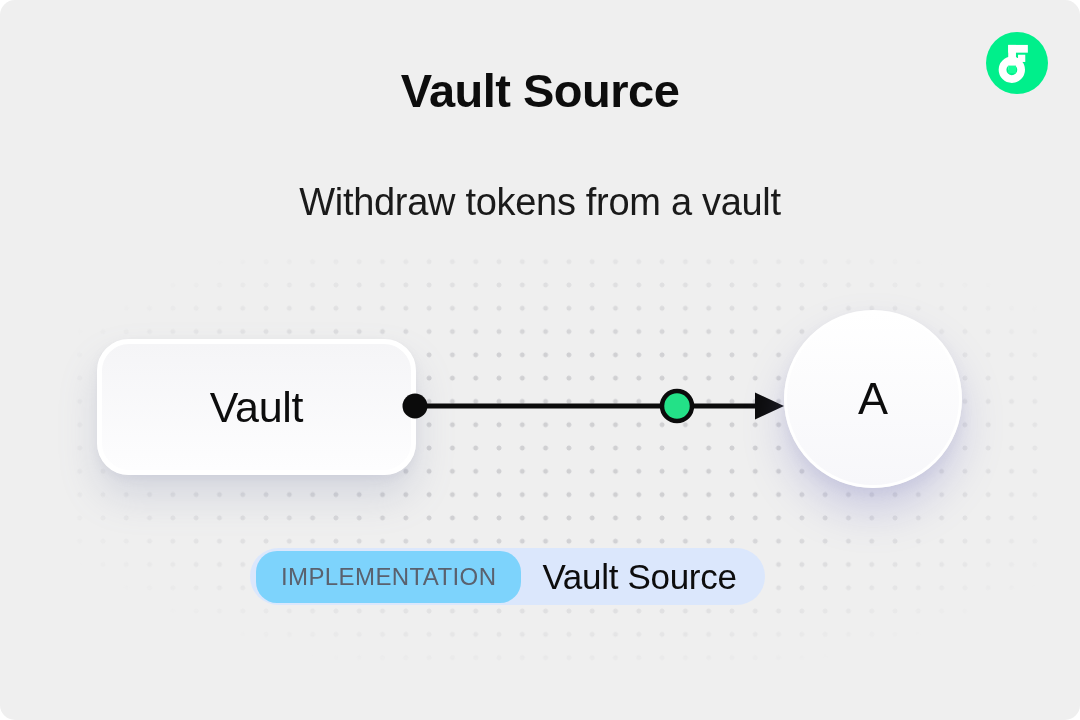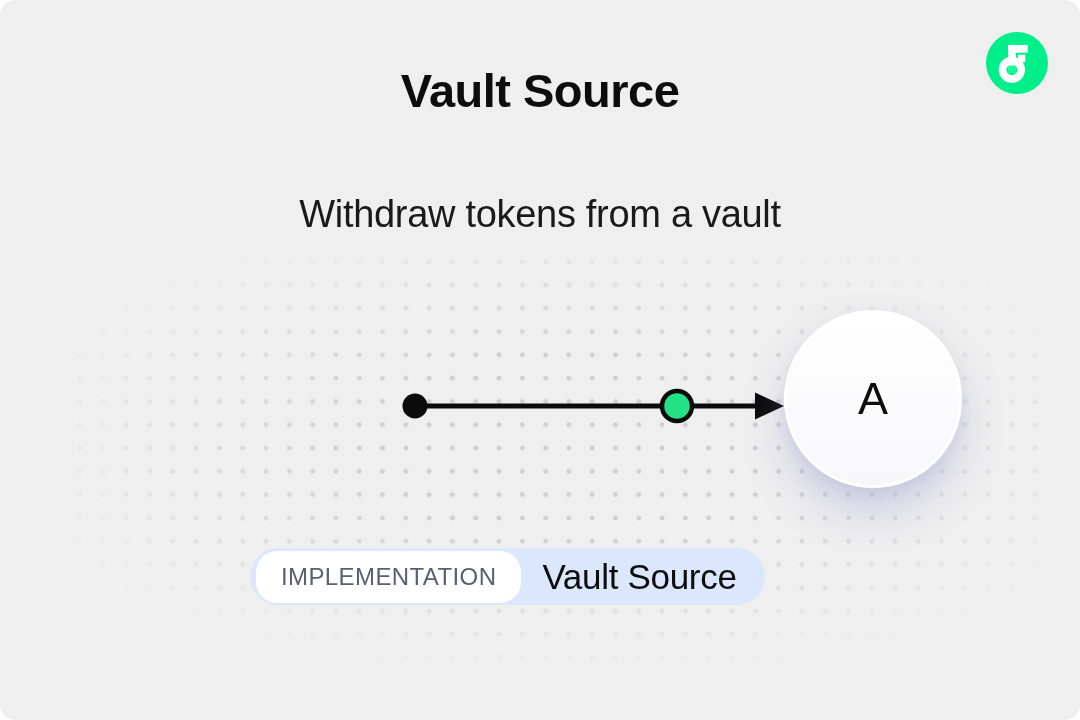--- a/index.html
+++ b/index.html
@@ -19,21 +19,21 @@
     -webkit-mask-image:radial-gradient(ellipse 72% 68% at 52% 46%, rgba(0,0,0,.95) 30%, rgba(0,0,0,0) 82%);
     mask-image:radial-gradient(ellipse 72% 68% at 52% 46%, rgba(0,0,0,.95) 30%, rgba(0,0,0,0) 82%);
   }
   .page-title{
     position:absolute;top:63px;left:0;width:100%;
     text-align:center;
     font-size:47px;font-weight:700;letter-spacing:-0.5px;
     color:#0d0d0d;margin:0;
   }
   .page-subtitle{
-    position:absolute;top:193px;left:0;width:100%;
+    position:absolute;top:181px;left:0;width:100%;
     text-align:center;
     font-size:38px;font-weight:400;letter-spacing:-0.3px;
     color:#1a1a1a;
   }
   .logo{
     position:absolute;left:986px;top:32px;width:62px;height:62px;
   }
   .vault-node{
     position:absolute;left:97px;top:339px;width:319px;height:136px;
     box-sizing:border-box;
@@ -59,21 +59,21 @@
     position:absolute;left:250px;top:548px;height:57px;
     display:inline-flex;align-items:center;
     background:#DBE7FC;
     border-radius:28.5px;
     padding:0 28px 0 6px;
     gap:21px;
   }
   .badge-tag{
     display:inline-flex;align-items:center;
     height:52px;
-    background:#ffffff;
+    background:#7dd3fc;
     color:#5A616E;
     border-radius:21px;
     padding:0 25px;
     font-size:24px;font-weight:500;letter-spacing:0.4px;
   }
   .badge-label{
     font-size:35px;color:#0d0d0d;letter-spacing:-0.3px;
   }
 </style>
 </head>
@@ -91,20 +91,23 @@
     <svg width="62" height="62" viewBox="0 0 60 60" aria-hidden="true">
       <circle cx="30" cy="30" r="30" fill="#00EF8B"></circle>
       <circle cx="25" cy="36.5" r="9" fill="none" stroke="#ffffff" stroke-width="7.5"></circle>
       <rect x="21.5" y="12.5" width="7.5" height="24" fill="#ffffff"></rect>
       <rect x="21.5" y="12.5" width="19" height="7.5" fill="#ffffff"></rect>
       <rect x="31" y="22" width="7" height="7" fill="#ffffff"></rect>
       <rect x="21.5" y="32.5" width="7.5" height="7.5" fill="#16FF99"></rect>
     </svg>
   </div>
 
+  <div class="vault-node">
+    <span>Vault</span>
+  </div>
 
   <svg class="connector" width="392" height="56" viewBox="0 0 392 56">
     <defs>
       <linearGradient id="lineGreen" x1="0" y1="0" x2="1" y2="0">
         <stop offset="0" stop-color="#0b0b0b"></stop>
         <stop offset="1" stop-color="#23E187"></stop>
       </linearGradient>
     </defs>
     <line x1="15" y1="28" x2="360" y2="28" stroke="#0b0b0b" stroke-width="5"></line>
     <line x1="215" y1="28" x2="262" y2="28" stroke="url(#lineGreen)" stroke-width="5"></line>

